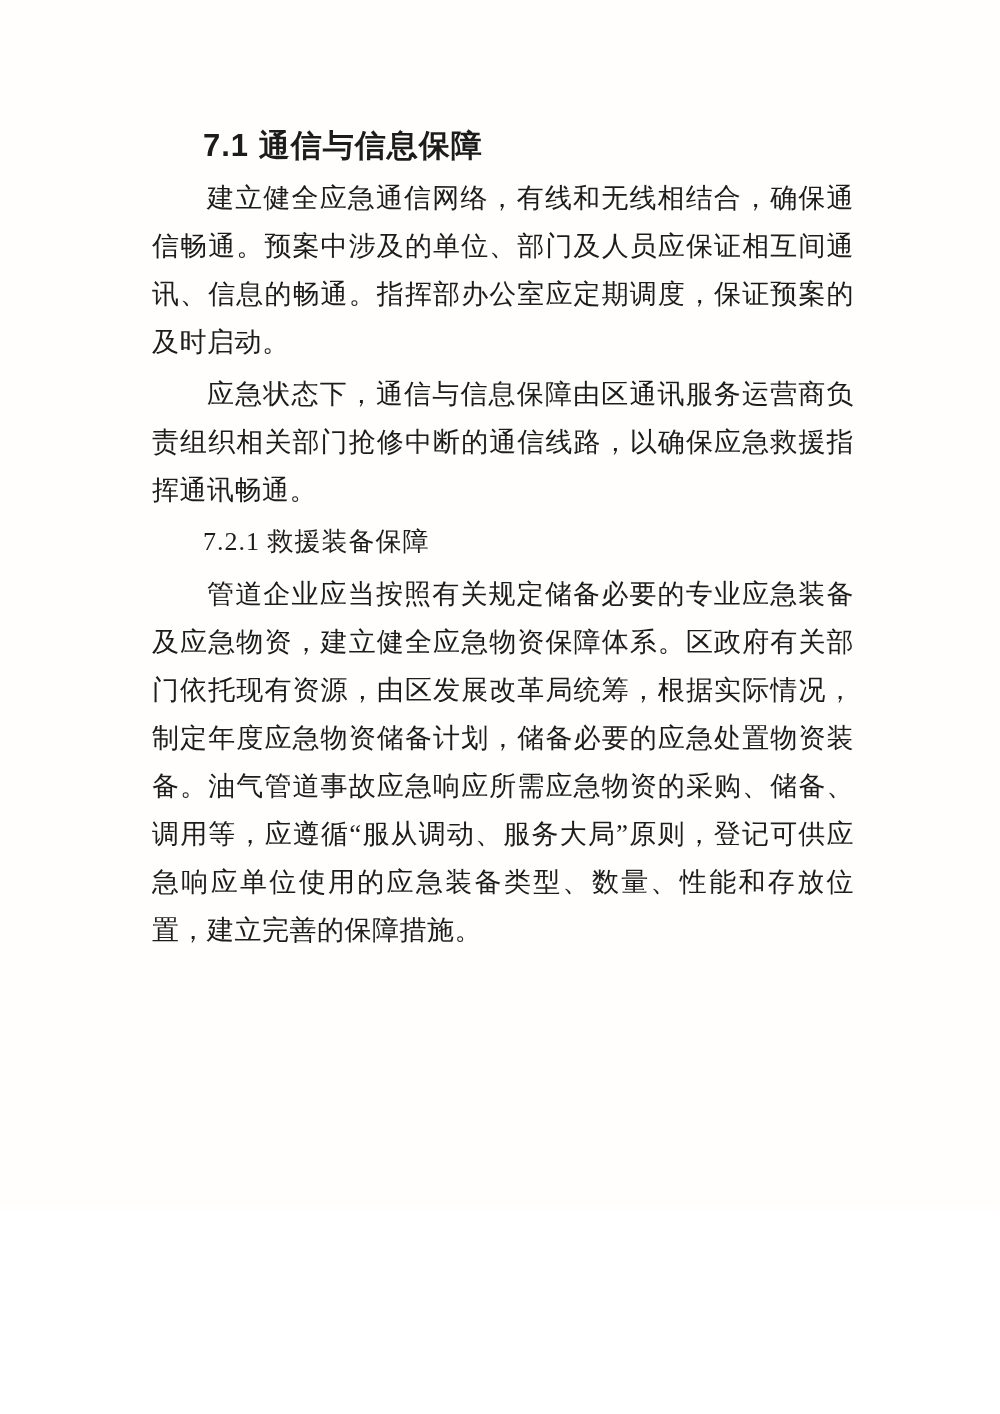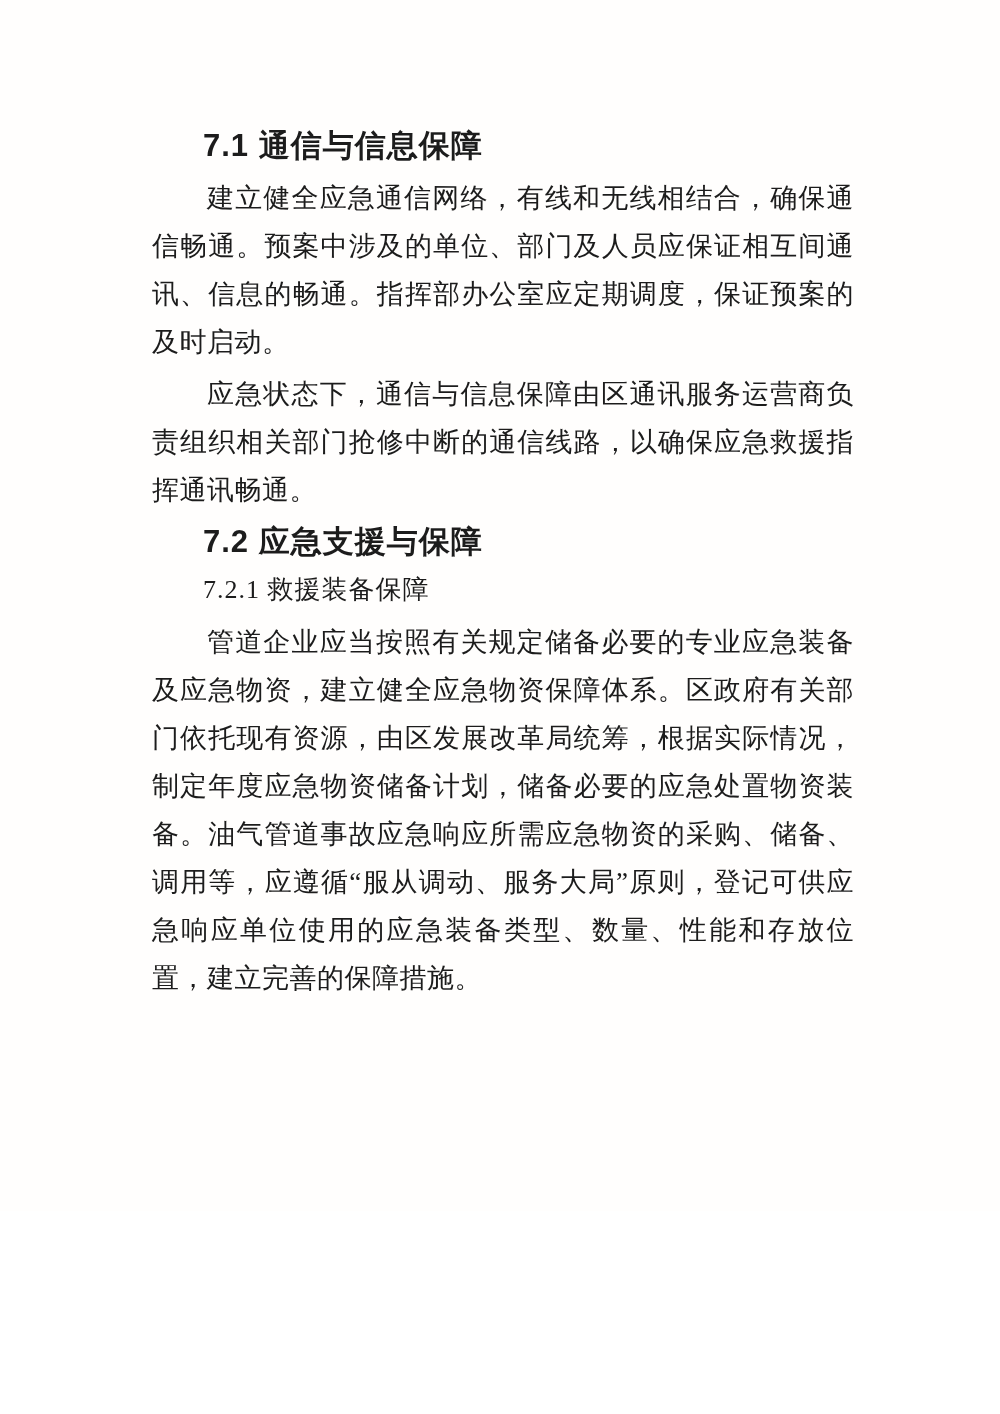--- a/index.html
+++ b/index.html
@@ -64,21 +64,20 @@
 
 <div class="page">
   <div class="content">
 
     <h2 class="h-main">7.1 通信与信息保障</h2>
 
     <p class="para">建立健全应急通信网络，有线和无线相结合，确保通信畅通。预案中涉及的单位、部门及人员应保证相互间通讯、信息的畅通。指挥部办公室应定期调度，保证预案的及时启动。</p>
 
     <p class="para">应急状态下，通信与信息保障由区通讯服务运营商负责组织相关部门抢修中断的通信线路，以确保应急救援指挥通讯畅通。</p>
 
-    <h2 class="h-main">7.2 应急支援与保障</h2>
 
     <h3 class="h-sub">7.2.1 救援装备保障</h3>
 
     <p class="para">管道企业应当按照有关规定储备必要的专业应急装备及应急物资，建立健全应急物资保障体系。区政府有关部门依托现有资源，由区发展改革局统筹，根据实际情况，制定年度应急物资储备计划，储备必要的应急处置物资装备。油气管道事故应急响应所需应急物资的采购、储备、调用等，应遵循“服从调动、服务大局”原则，登记可供应急响应单位使用的应急装备类型、数量、性能和存放位置，建立完善的保障措施。</p>
 
 
   </div>
 
   <div class="footer">
     <span>— 38 —</span>

